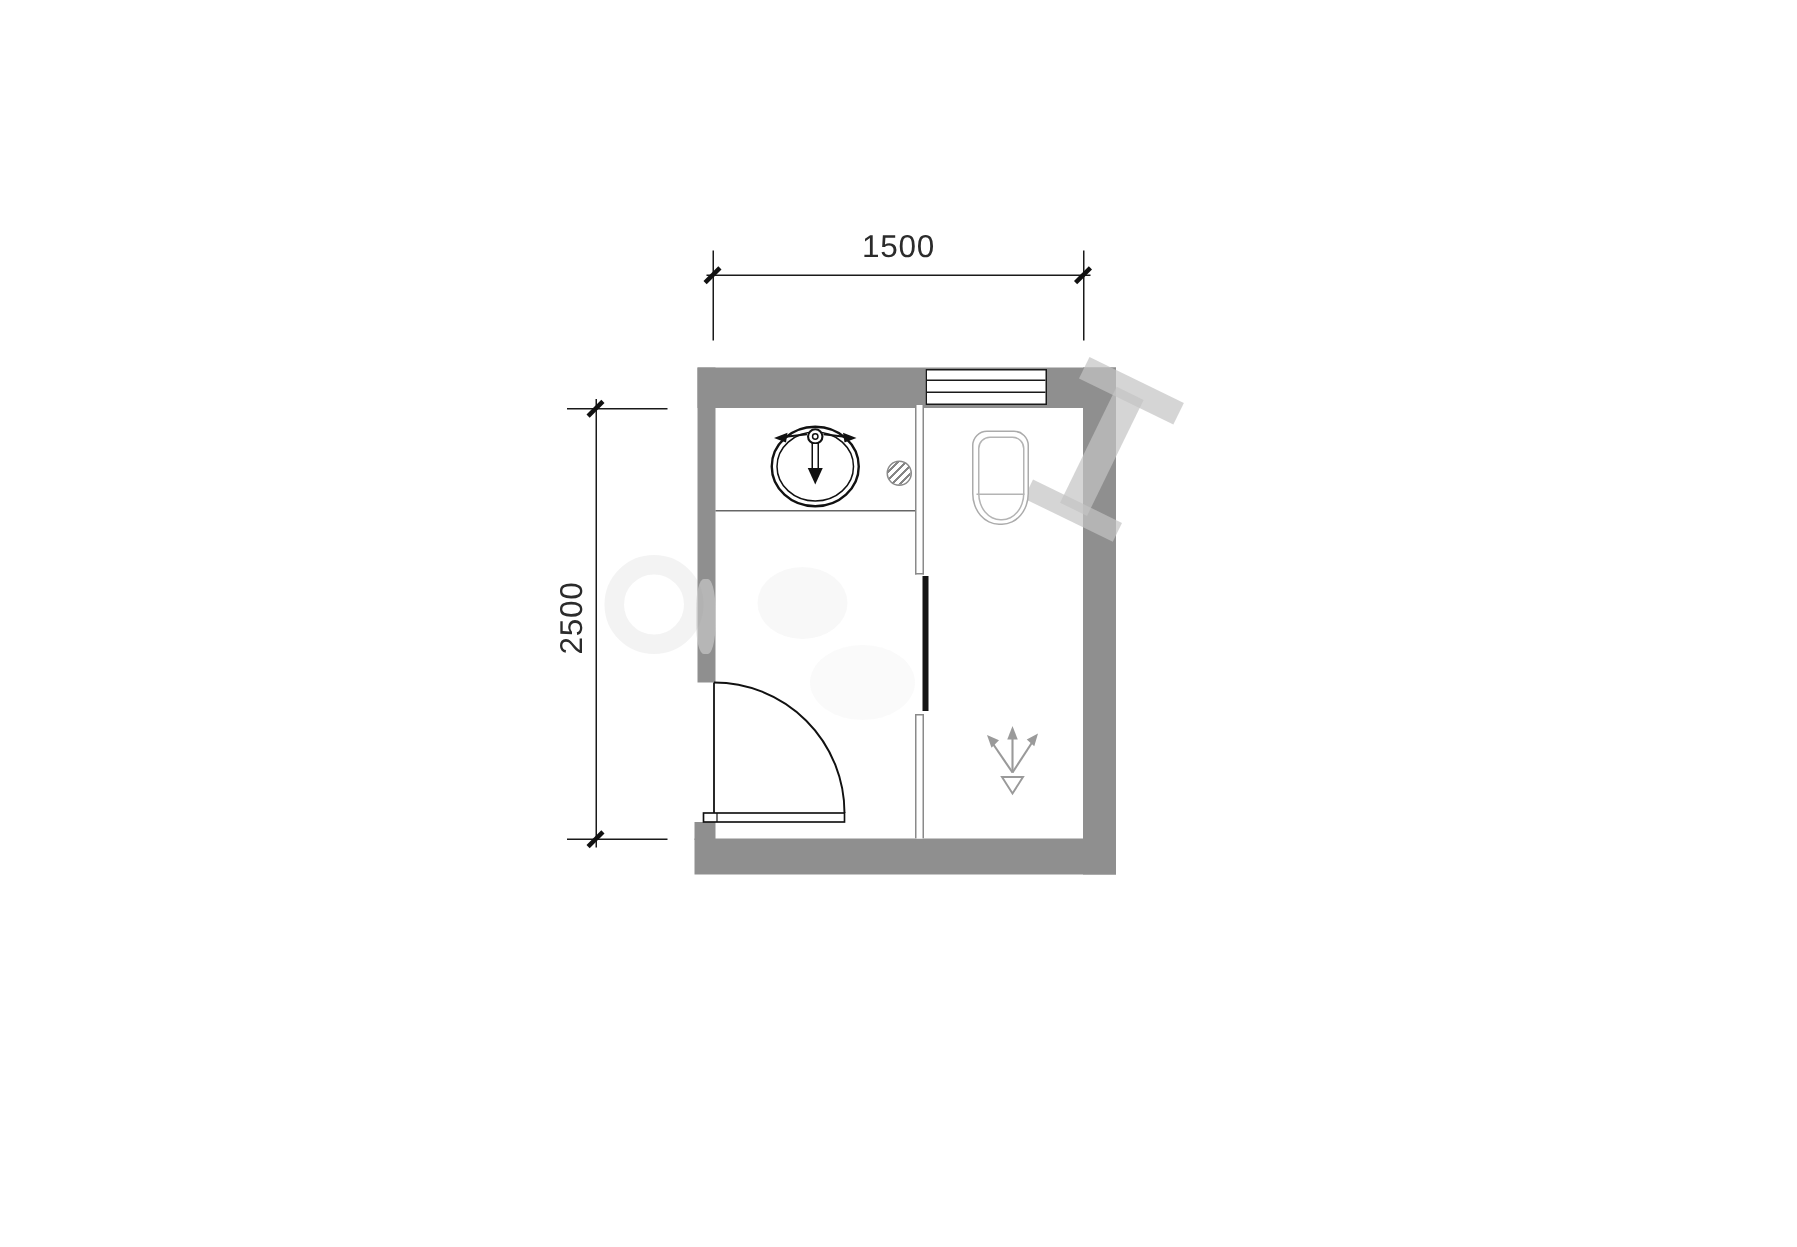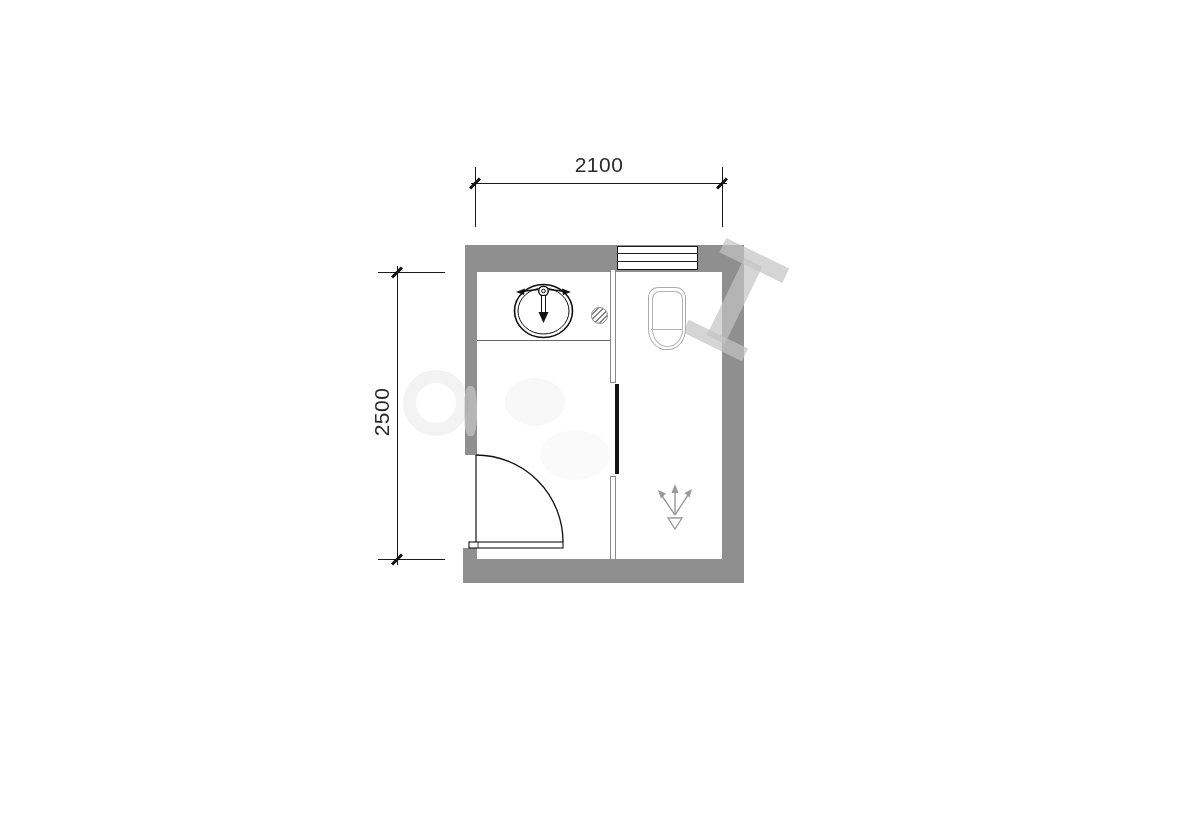--- a/index.html
+++ b/index.html
@@ -160,21 +160,21 @@
       <polygon points="40,7 32.5,11 37.5,15.5"></polygon>
     </g>
   </svg>
 
   <div>
     <div class="dim dim-ext-top-left"></div>
     <div class="dim dim-ext-top-right"></div>
     <div class="dim dim-line-top"></div>
     <div class="tick tick-tl"></div>
     <div class="tick tick-tr"></div>
-    <div class="dim-label dim-label-top">2100</div>
+    <div class="dim-label dim-label-top">1500</div>
   </div>
 
   <div>
     <div class="dim dim-ext-left-top"></div>
     <div class="dim dim-ext-left-bottom"></div>
     <div class="dim dim-line-left"></div>
     <div class="tick tick-lt"></div>
     <div class="tick tick-lb"></div>
     <div class="dim-label dim-label-left">2500</div>
   </div>

